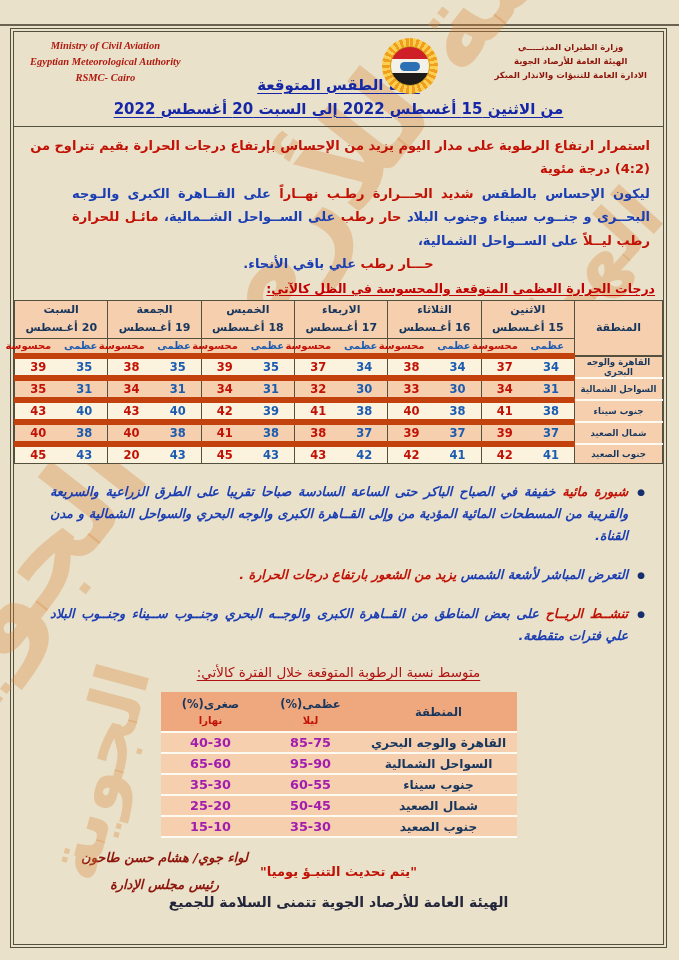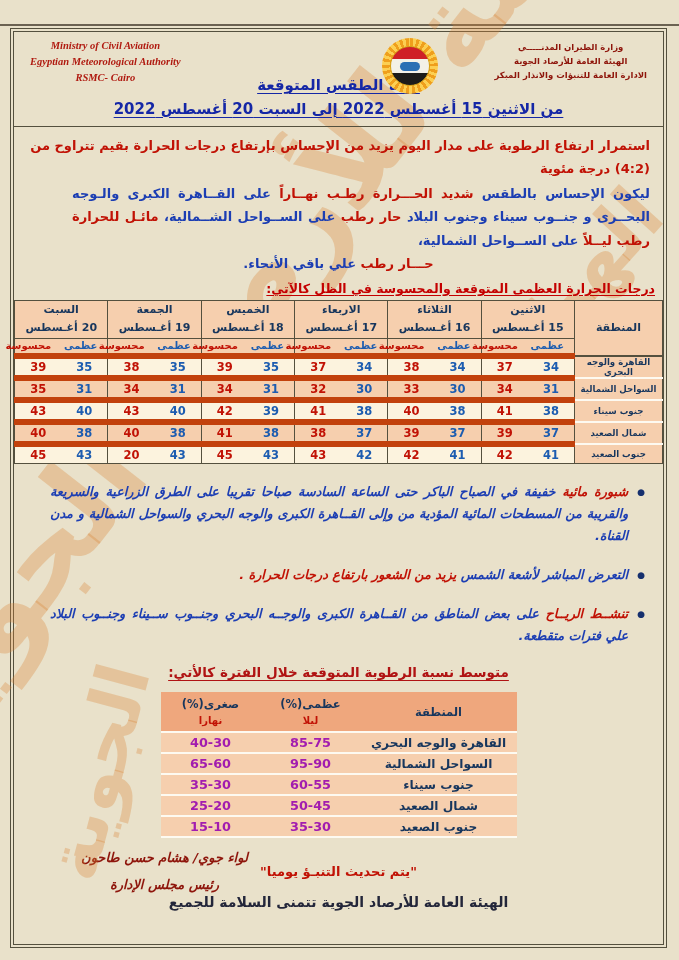--- a/index.html
+++ b/index.html
@@ -72,21 +72,21 @@
   tr.row-b td.v { background:#f6cfae; }
 
   
   .bullets { padding:17px 18px 0 36px; }
   .bullet { display:flex; gap:9px; margin-bottom:17px; font-size:12.8px; font-weight:bold; line-height:1.72; }
   .bullet .dot { color:#16306e; font-size:9px; line-height:1; margin-top:7px; flex:0 0 auto; }
   .bullet .btxt { flex:1; text-align:justify;font-style:italic; }
   .bullet.short .btxt { text-align:right; }
 
   
-  .hum-heading { text-align:center; color:#b01313; font-weight:bold; font-size:13.5px;
+  .hum-heading { text-align:center; color:#b01313; font-weight:normal; font-size:13.5px;
     text-decoration:underline; text-underline-offset:3px; margin-top:4px; }
   table.hum { width:356px; margin:12px auto 0; border-collapse:collapse; table-layout:fixed; }
   table.hum col.hc-region { width:156px; }
   table.hum th { background:#efa77d; color:#17365d; font-size:11.5px; font-weight:bold;
     padding:4px 0 3px; line-height:1.5; border-bottom:2.5px solid #fdfaf1; }
   table.hum th .subred { color:#c11205; font-size:10px; }
   table.hum td { background:#f6cfae; border-bottom:2.5px solid #fdfaf1; text-align:center;
     padding:2px 0; font-weight:bold; }
   td.hum-region { color:#17365d; font-size:12.2px; }
   td.hum-val { color:#a21caf; font-size:12.8px; }

